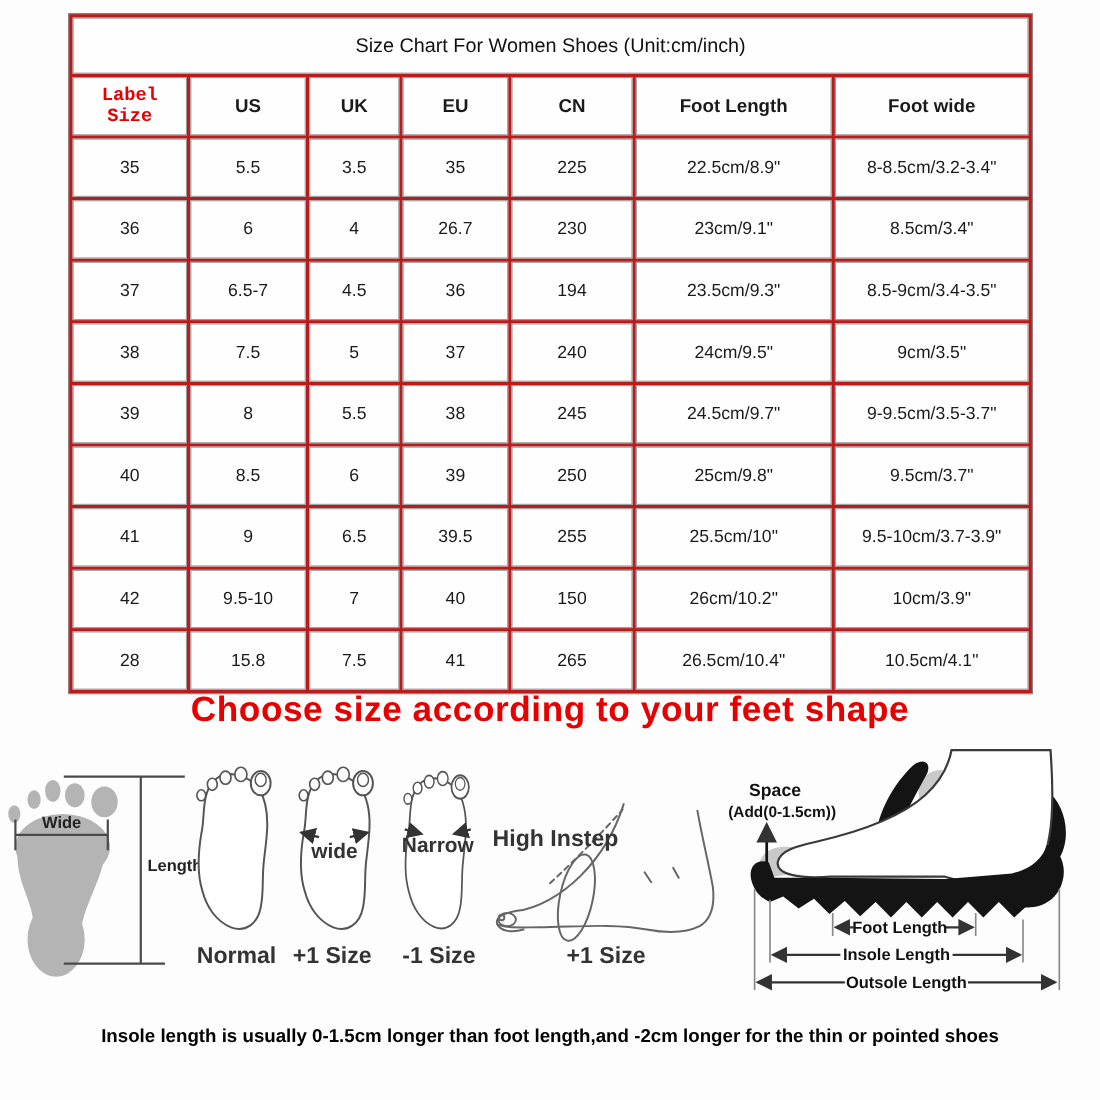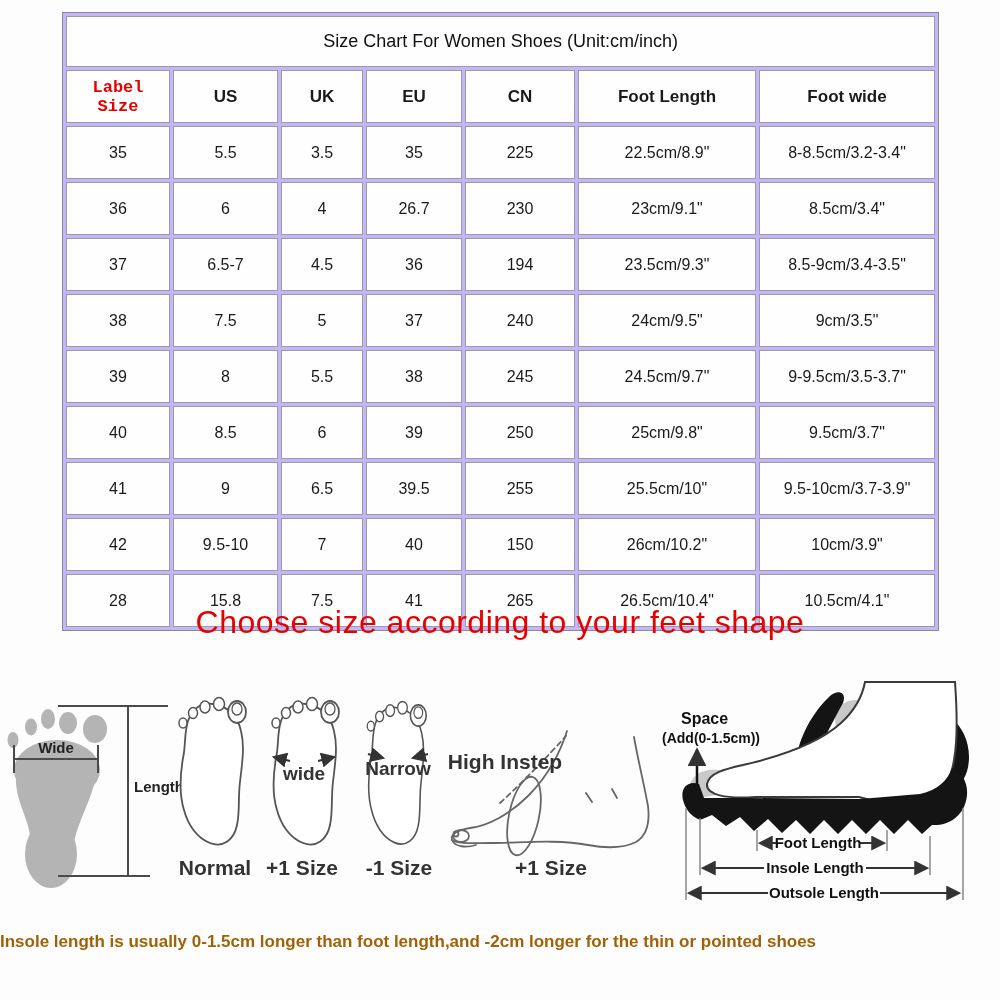--- a/index.html
+++ b/index.html
@@ -1,47 +1,47 @@
 <!DOCTYPE html>
 <html><head>
 <meta charset="utf-8">
 <style>
   html,body{margin:0;padding:0;background:#fff;}
   .page{position:relative;width:1000px;height:1000px;background:#fdfdfd;overflow:hidden;
         font-family:"Liberation Sans",sans-serif;color:#1a1a1a;}
 
   
   table.size{position:absolute;left:62px;top:12px;width:876px;table-layout:fixed;
-             border-collapse:separate;border-spacing:3px;background:#c4b5fd;
+             border-collapse:separate;border-spacing:3px;background:#b91c1c;
              border:1px solid #8a8a8a;}
   table.size td,table.size th{border:1px solid #9c9c9c;background:#fefefe;text-align:center;
              vertical-align:middle;padding:0;overflow:hidden;}
   td.title-cell{background:#cdcdcd;height:49px;font-size:18px;font-weight:400;color:#111;}
   table.size thead th{height:51px;font-size:17px;font-weight:700;}
   table.size tbody td{height:51px;font-size:16px;font-weight:400;}
   .red{color:#e60000;font-family:Liberation Mono, monospace;}
 
   
-  .heading{position:absolute;top:604px;left:0;width:100%;text-align:center;
-           font-size:32px;font-weight:400;color:#e60000;letter-spacing:.5px;}
+  .heading{position:absolute;top:626px;left:0;width:100%;text-align:center;
+           font-size:32px;font-weight:700;color:#e60000;letter-spacing:.5px;}
 
   
   svg.diagrams{position:absolute;left:0;top:668px;}
   svg.diagrams text{font-family:"Liberation Sans",sans-serif;}
   .lbl{font-size:21px;font-weight:600;fill:#333;}
   .mid-lbl{font-size:19px;font-weight:700;fill:#333;}
   .dim-lbl{font-size:15px;font-weight:600;fill:#222;}
   .meas{font-size:15px;font-weight:700;fill:#111;}
   .space-lbl{font-size:16px;font-weight:700;fill:#111;}
   .space-sub{font-size:14px;font-weight:700;fill:#111;}
   .sketch{fill:none;stroke:#666;stroke-width:1.8;stroke-linecap:round;}
 
   
-  .footnote{position:absolute;top:932px;left:0;width:100%;
-            font-size:17px;font-weight:700;color:#a16207;}
+  .footnote{position:absolute;top:932px;left:0;width:100%;text-align:center;
+            font-size:17px;font-weight:700;color:#000000;}
 </style>
 </head>
 <body>
 
 <div class="page">
 
   <table class="size">
     <colgroup>
       <col style="width:104px">
         <col style="width:105px">

